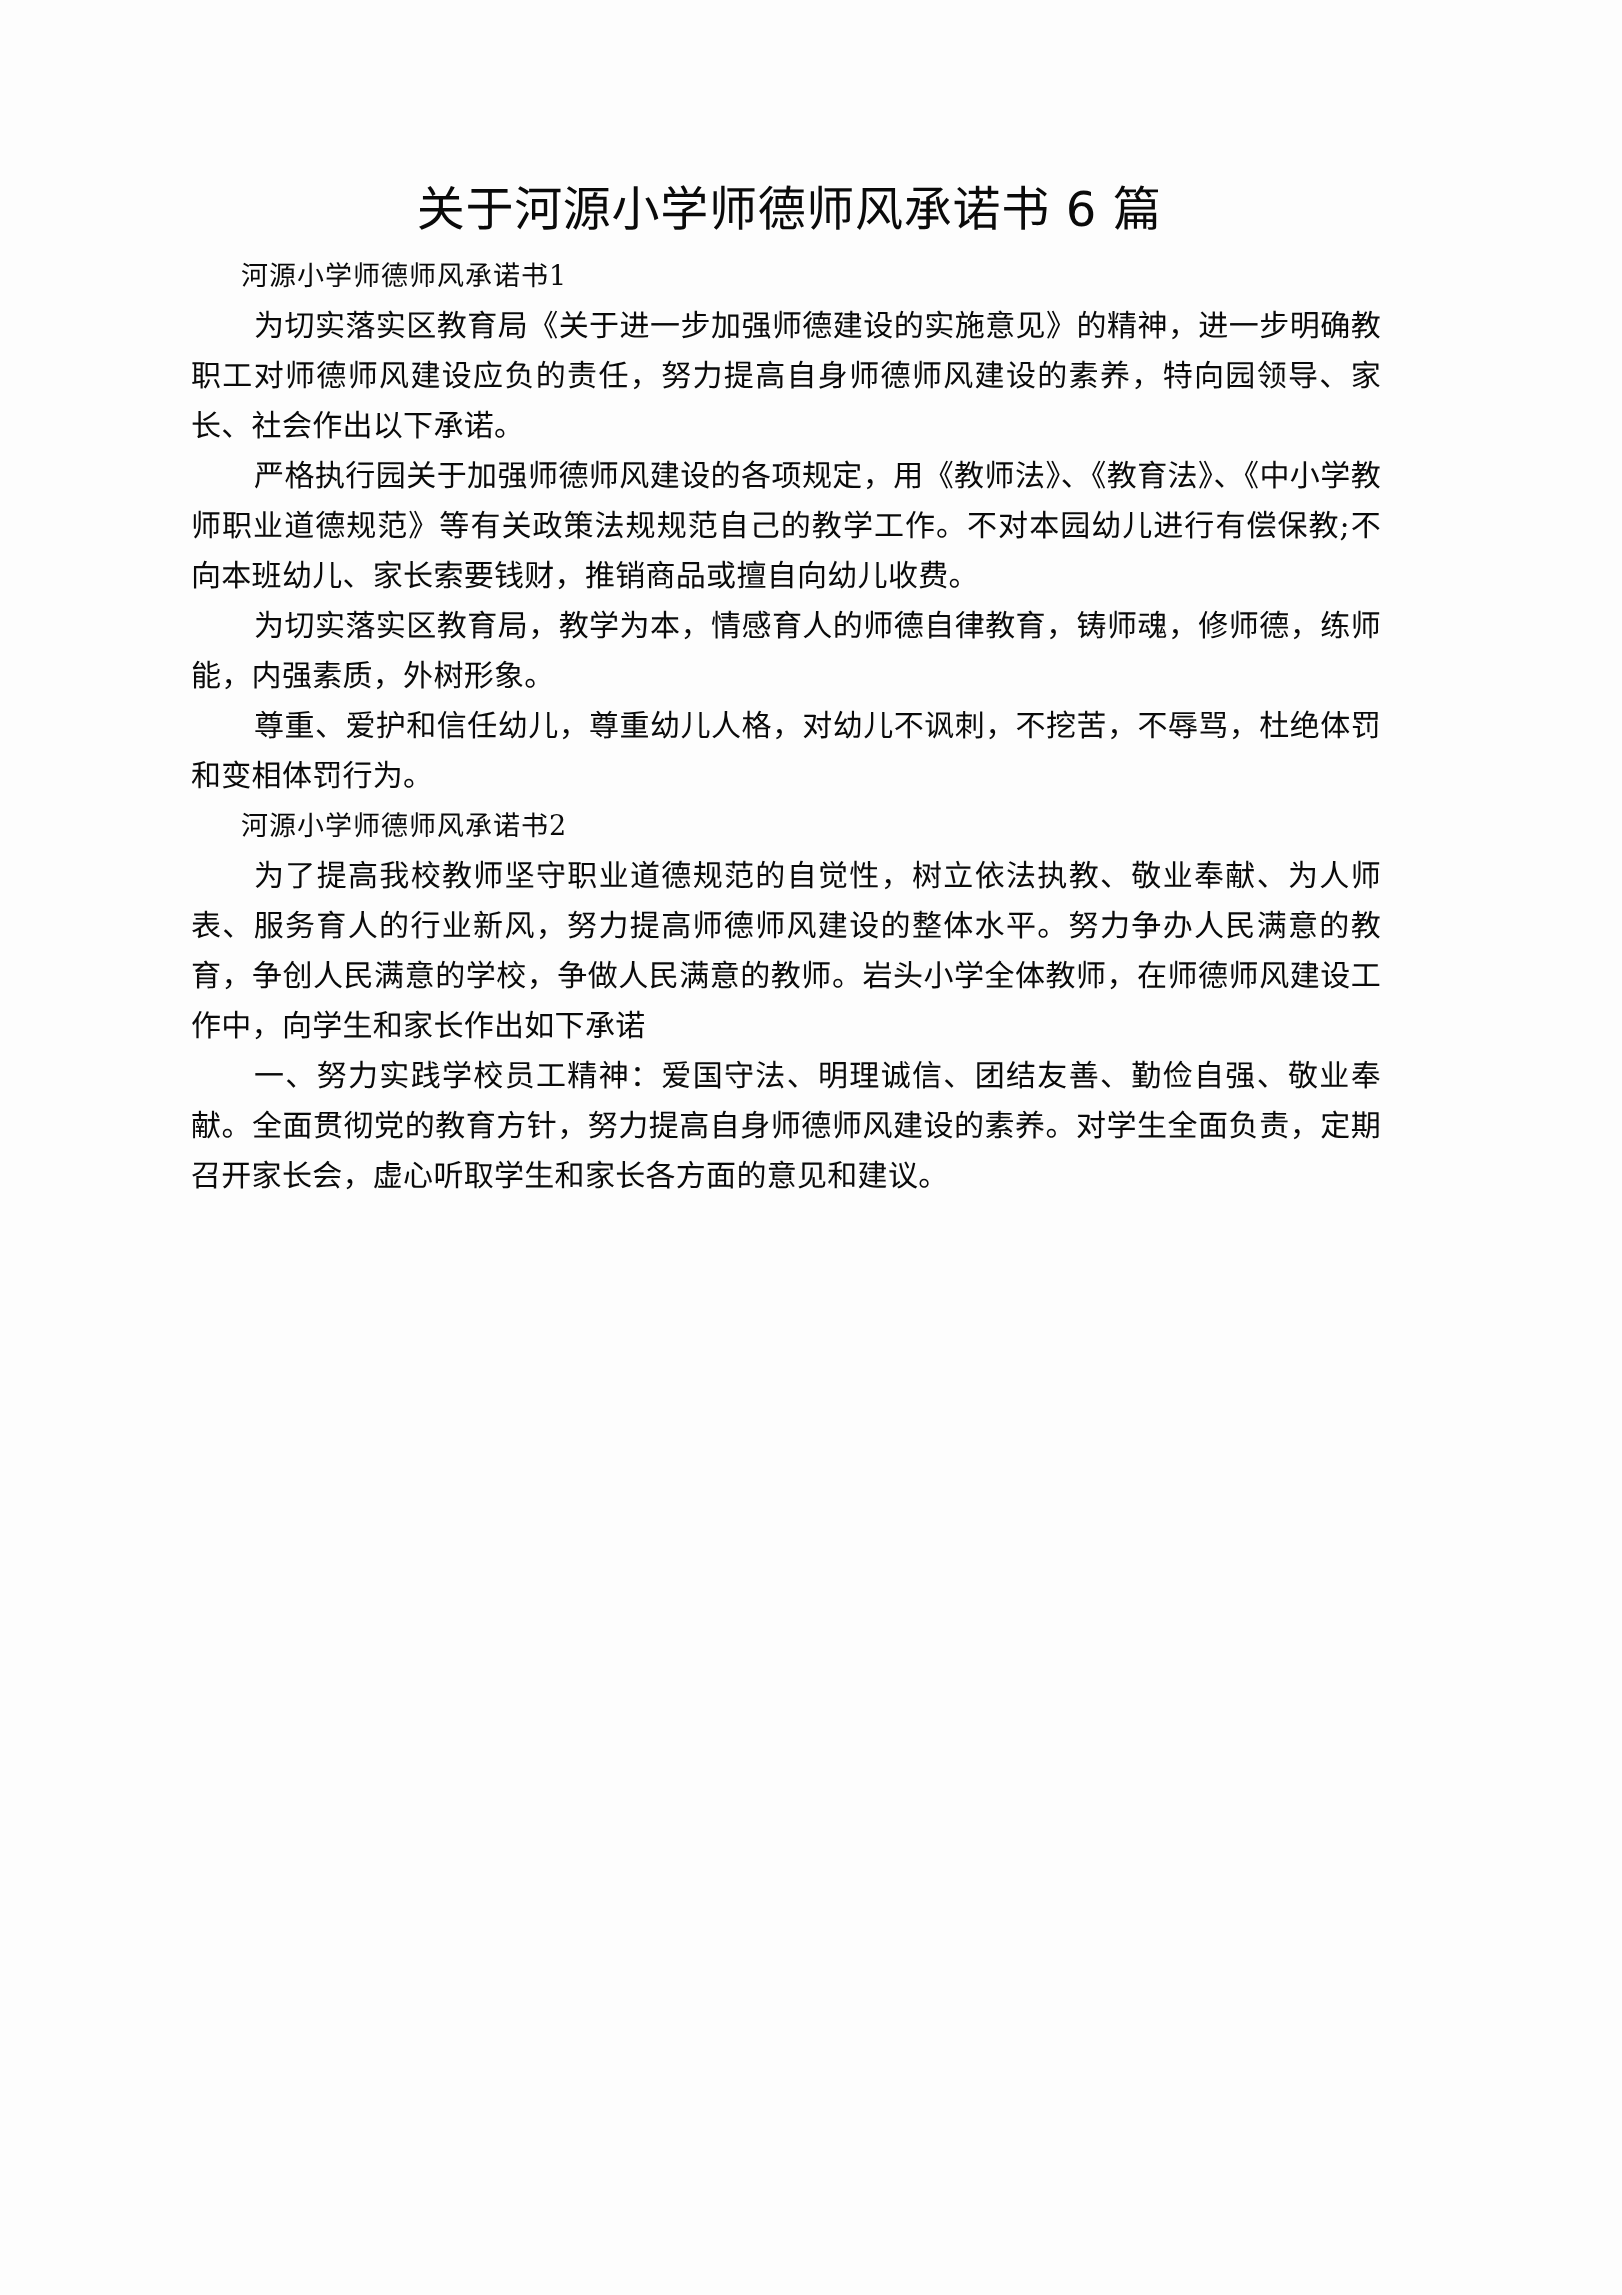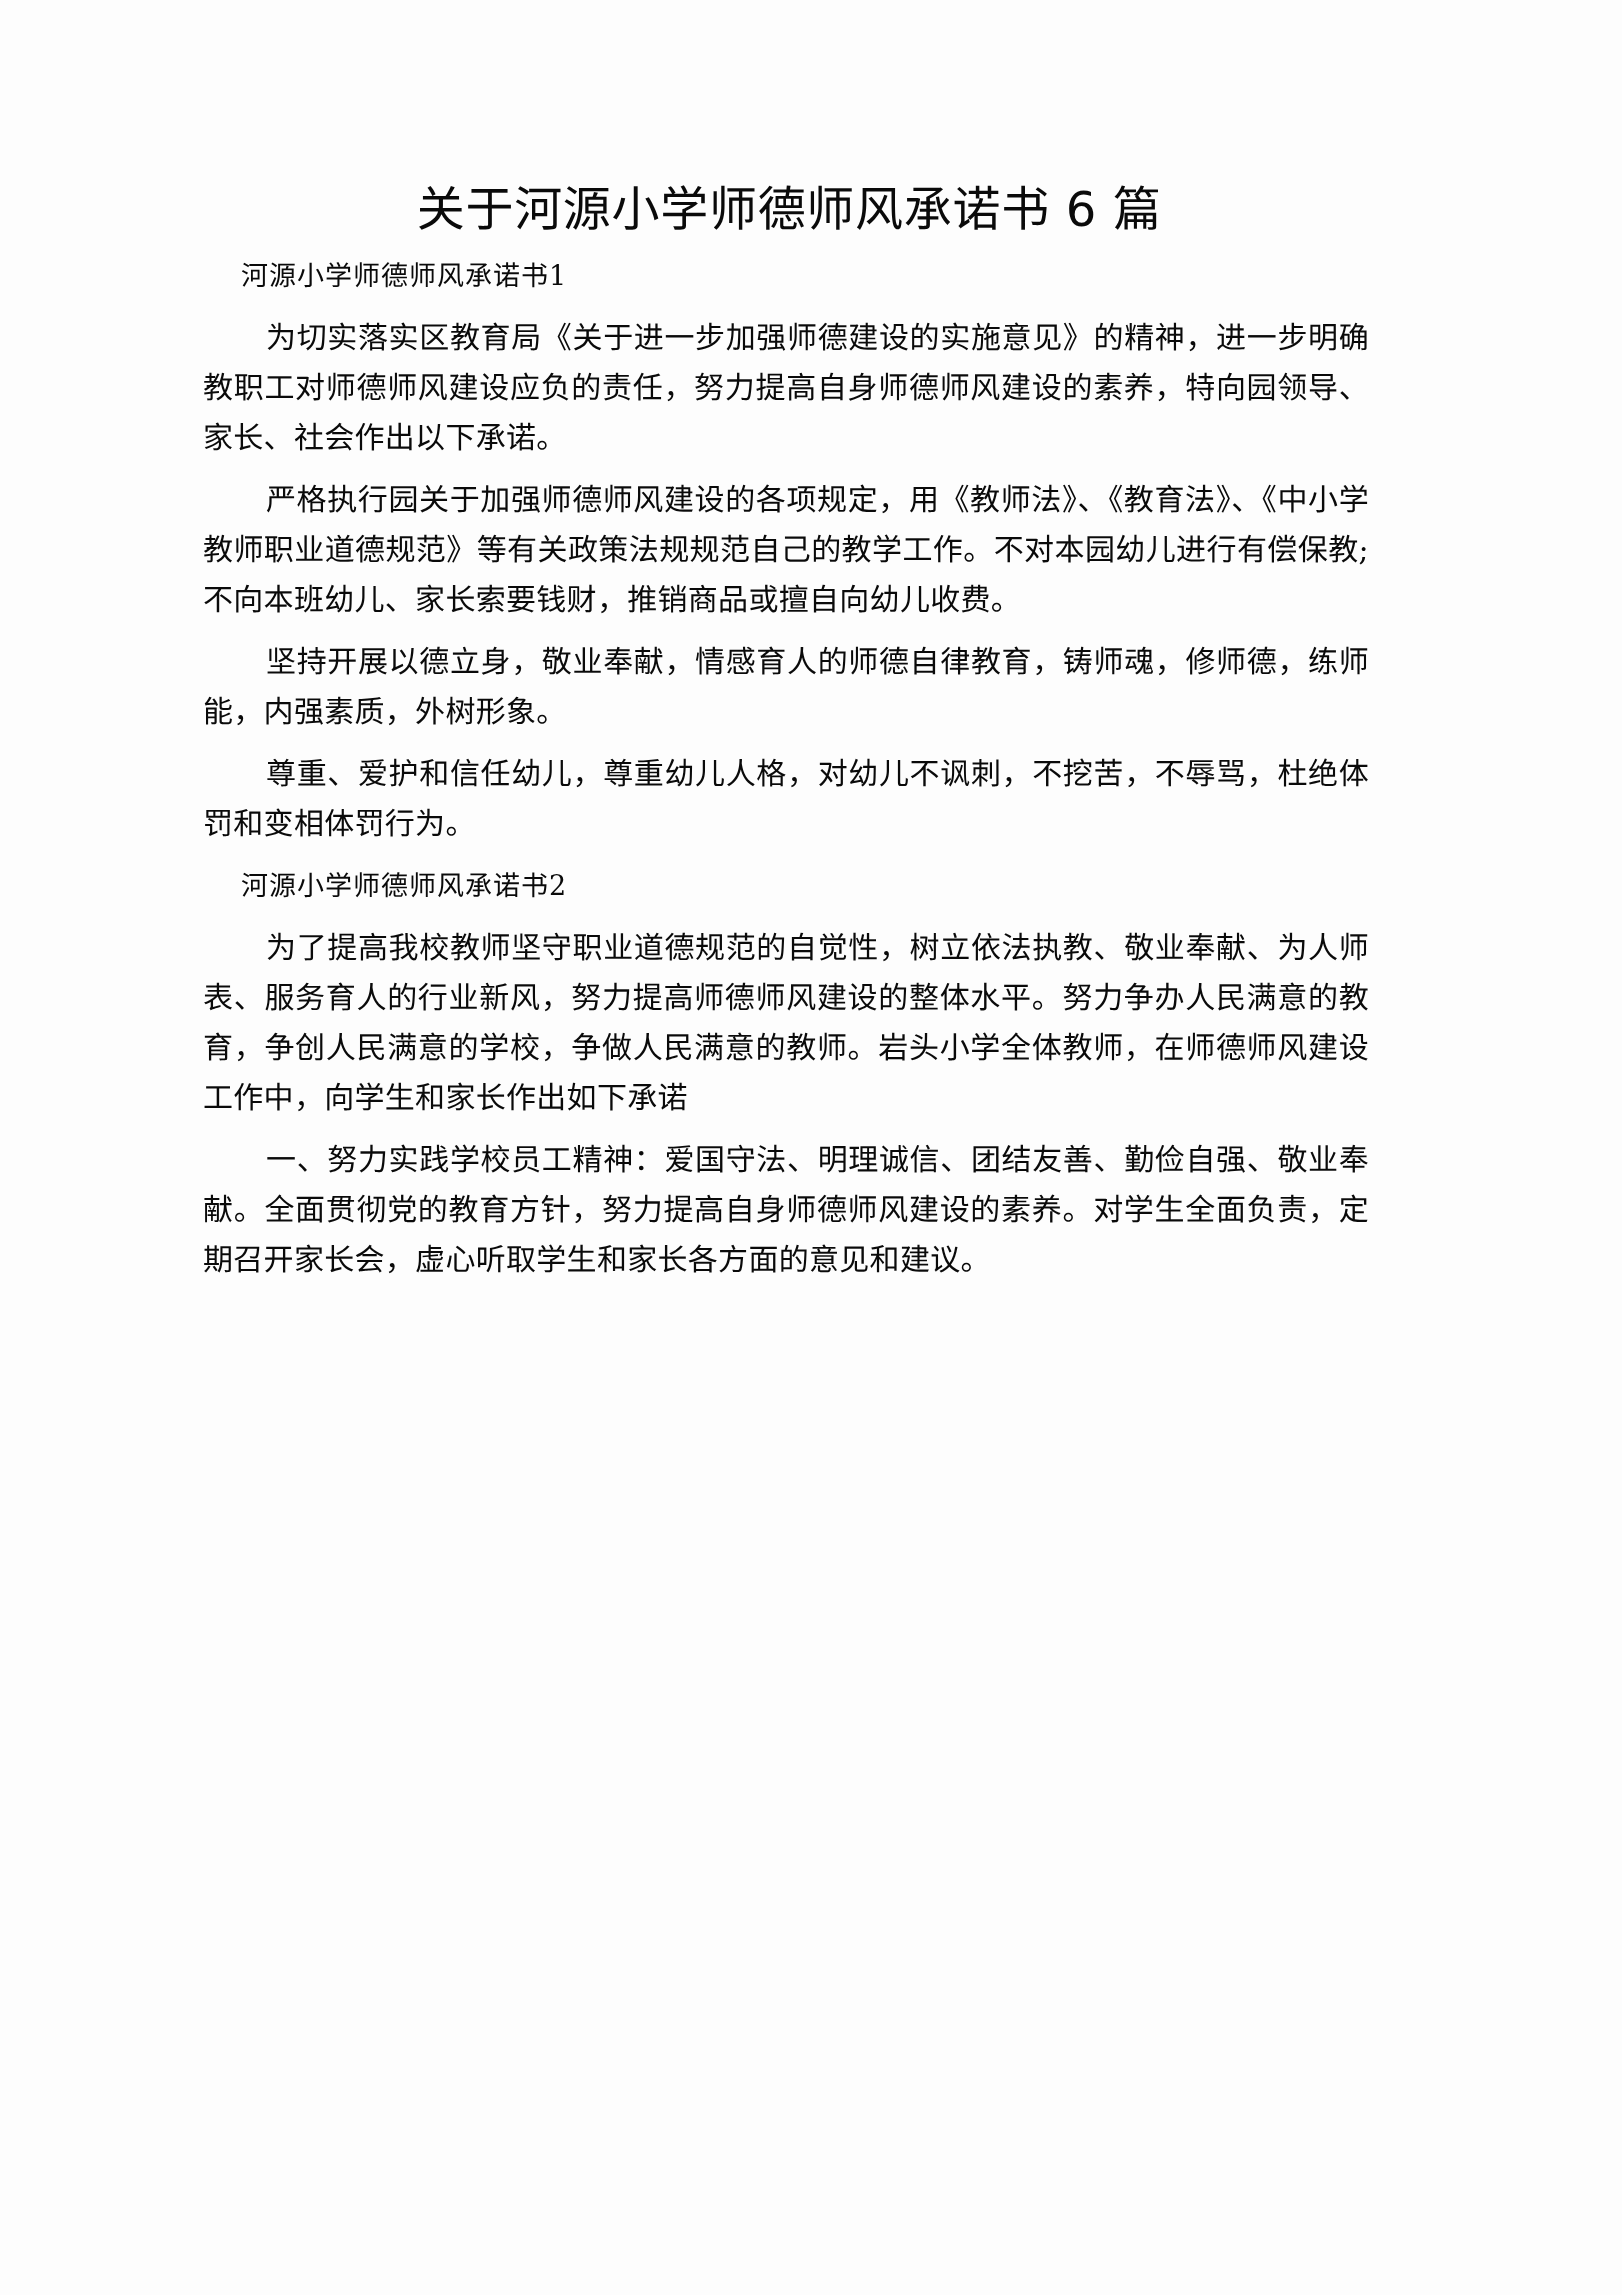--- a/index.html
+++ b/index.html
@@ -47,40 +47,40 @@
     letter-spacing: 1px;
     margin: 0;
     text-indent: 50px;
     white-space: nowrap;
   }
 
   .body-para {
     font-size: 30px;
     line-height: 50px;
     letter-spacing: 0.3px;
-    margin: 12px;
+    margin: 0;
     text-indent: 63px;
     text-align: justify;
     text-justify: inter-character;
     word-break: break-all;
   }
 </style>
 </head>
 <body>
 
 <div class="page">
   <div class="content">
 
     <h1 class="doc-title">关于河源小学师德师风承诺书 6 篇</h1>
 
     <p class="section-heading">河源小学师德师风承诺书1</p>
 
     <p class="body-para">为切实落实区教育局《关于进一步加强师德建设的实施意见》的精神，进一步明确教职工对师德师风建设应负的责任，努力提高自身师德师风建设的素养，特向园领导、家长、社会作出以下承诺。</p>
     <p class="body-para">严格执行园关于加强师德师风建设的各项规定，用《教师法》、《教育法》、《中小学教师职业道德规范》等有关政策法规规范自己的教学工作。不对本园幼儿进行有偿保教;不向本班幼儿、家长索要钱财，推销商品或擅自向幼儿收费。</p>
-    <p class="body-para">坚持开展以德立身，敬业奉献，情感育人的师德自律教育，铸师魂，修师德，练师能，内强素质，外树形象。</p>
+    <p class="body-para">为切实落实区教育局，教学为本，情感育人的师德自律教育，铸师魂，修师德，练师能，内强素质，外树形象。</p>
     <p class="body-para">尊重、爱护和信任幼儿，尊重幼儿人格，对幼儿不讽刺，不挖苦，不辱骂，杜绝体罚和变相体罚行为。</p>
 
     <p class="section-heading">河源小学师德师风承诺书2</p>
 
     <p class="body-para">为了提高我校教师坚守职业道德规范的自觉性，树立依法执教、敬业奉献、为人师表、服务育人的行业新风，努力提高师德师风建设的整体水平。努力争办人民满意的教育，争创人民满意的学校，争做人民满意的教师。岩头小学全体教师，在师德师风建设工作中，向学生和家长作出如下承诺</p>
     <p class="body-para">一、努力实践学校员工精神：爱国守法、明理诚信、团结友善、勤俭自强、敬业奉献。全面贯彻党的教育方针，努力提高自身师德师风建设的素养。对学生全面负责，定期召开家长会，虚心听取学生和家长各方面的意见和建议。</p>
 
   </div>
 </div>
 

